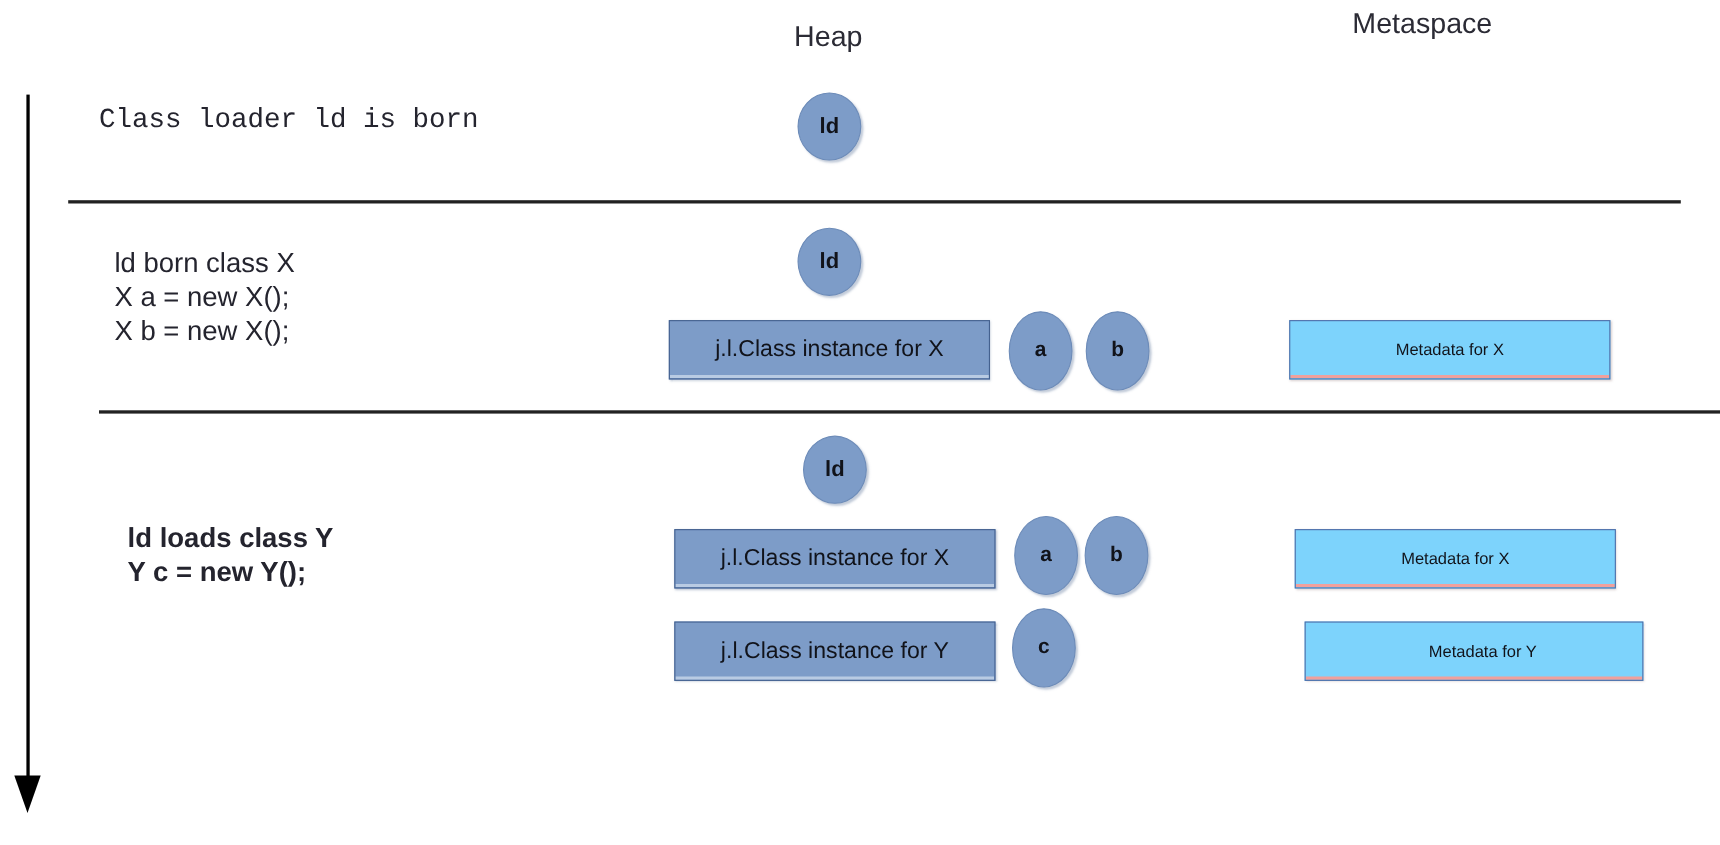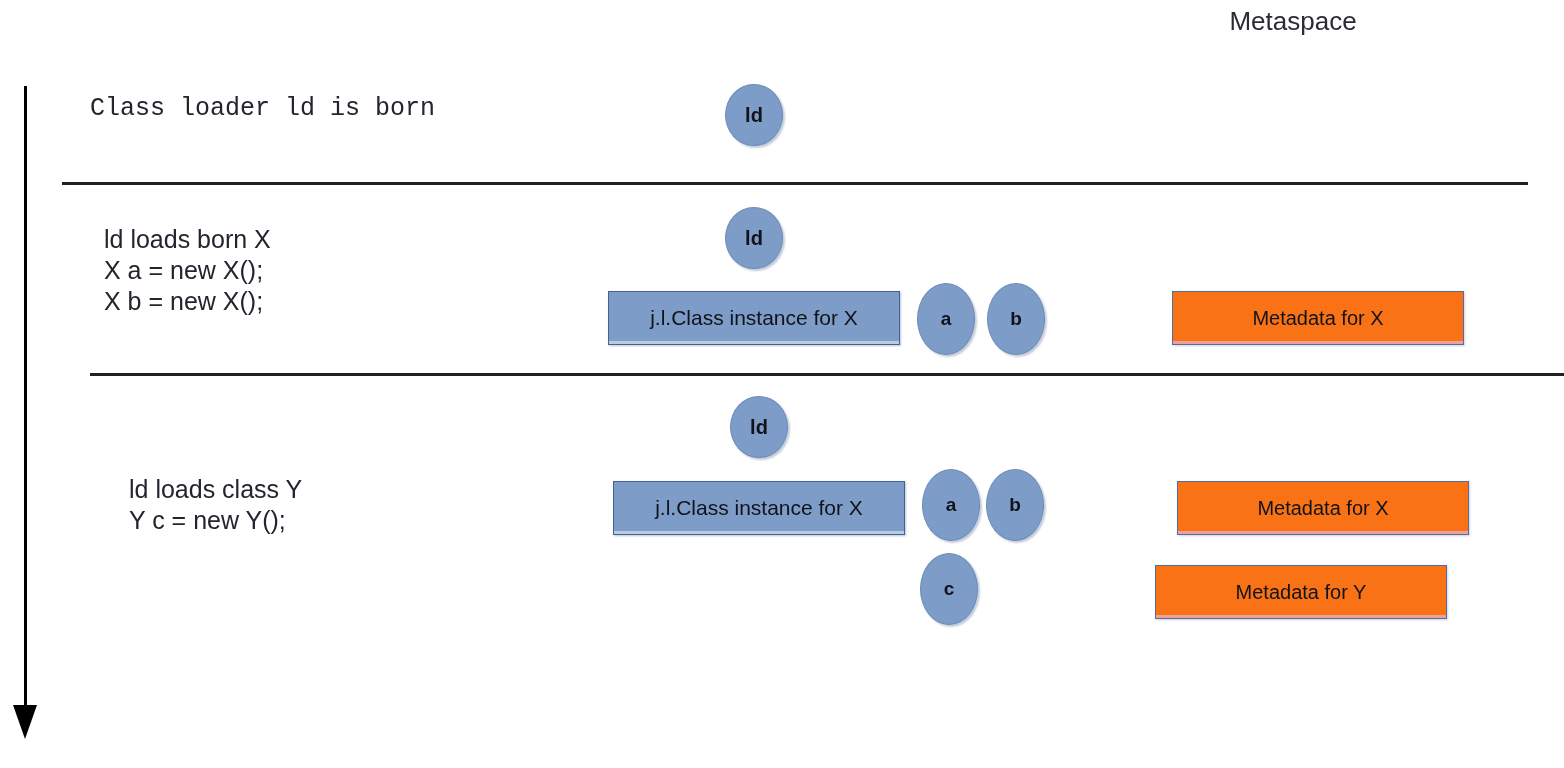--- a/index.html
+++ b/index.html
@@ -91,59 +91,61 @@
     align-items: center;
     justify-content: center;
     font-size: 21px;
     color: #11131a;
     white-space: nowrap;
     text-align: right;
   }
 
   .meta-box {
     position: absolute;
-    background: #f97316;
+    background: #7dd3fc;
     border: 1px solid #4f6ea8;
     box-shadow: inset 0 -3px 0 #f0a09c, 1px 1px 2px rgba(150,120,120,0.35);
     display: flex;
     align-items: center;
     justify-content: center;
-    font-size: 20px;
+    font-size: 15px;
     color: #11131a;
     white-space: nowrap;
   }
 </style>
 </head>
 <body>
 
 <div id="canvas">
 
+  <div class="col-header" id="hdr-0" style="left: 653px; top: 18px; width: 200px;"><span>Heap</span></div>
   <div class="col-header" id="hdr-1" style="left: 1193px; top: 6px; width: 200px;"><span>Metaspace</span></div>
 
   <div class="timeline-shaft"></div>
   <div class="timeline-head"></div>
 
   <div class="divider" id="div-0" style="left: 62px; top: 182px; width: 1466px;"></div>
   <div class="divider" id="div-1" style="left: 90px; top: 373px; width: 1474px;"></div>
 
   <div class="stage-caption" id="cap-0" style="left: 90px; top: 93px; font-family: Liberation Mono, monospace;">Class loader ld is born</div>
   <div class="ellipse small-label" id="s0-e0" style="left: 725px; top: 84px; width: 56px; height: 60px;">ld</div>
 
-  <div class="stage-caption" id="cap-1" style="left: 104px; top: 224px;">ld loads born X
+  <div class="stage-caption" id="cap-1" style="left: 104px; top: 224px;">ld born class X
 X a = new X();
 X b = new X();</div>
   <div class="ellipse small-label" id="s1-e0" style="left: 725px; top: 207px; width: 56px; height: 60px;">ld</div>
   <div class="ellipse" id="s1-e1" style="left: 917px; top: 283px; width: 56px; height: 70px;">a</div>
   <div class="ellipse" id="s1-e2" style="left: 987px; top: 283px; width: 56px; height: 70px;">b</div>
   <div class="heap-box" id="s1-b0" style="left: 608px; top: 291px; width: 290px; height: 52px;">j.l.Class instance for X</div>
   <div class="meta-box" id="s1-m0" style="left: 1172px; top: 291px; width: 290px; height: 52px;">Metadata for X</div>
 
-  <div class="stage-caption" id="cap-2" style="left: 129px; top: 474px;">ld loads class Y
+  <div class="stage-caption" id="cap-2" style="left: 116px; top: 474px; font-weight: bold;">ld loads class Y
 Y c = new Y();</div>
   <div class="ellipse small-label" id="s2-e0" style="left: 730px; top: 396px; width: 56px; height: 60px;">ld</div>
   <div class="ellipse" id="s2-e1" style="left: 922px; top: 469px; width: 56px; height: 70px;">a</div>
   <div class="ellipse" id="s2-e2" style="left: 986px; top: 469px; width: 56px; height: 70px;">b</div>
   <div class="ellipse" id="s2-e3" style="left: 920px; top: 553px; width: 56px; height: 70px;">c</div>
   <div class="heap-box" id="s2-b0" style="left: 613px; top: 481px; width: 290px; height: 52px;">j.l.Class instance for X</div>
+  <div class="heap-box" id="s2-b1" style="left: 613px; top: 565px; width: 290px; height: 52px;">j.l.Class instance for Y</div>
   <div class="meta-box" id="s2-m0" style="left: 1177px; top: 481px; width: 290px; height: 52px;">Metadata for X</div>
-  <div class="meta-box" id="s2-m1" style="left: 1155px; top: 565px; width: 290px; height: 52px;">Metadata for Y</div>
+  <div class="meta-box" id="s2-m1" style="left: 1186px; top: 565px; width: 290px; height: 52px; padding-left: 16px;">Metadata for Y</div>
 
 </div>
 
 </body></html>

